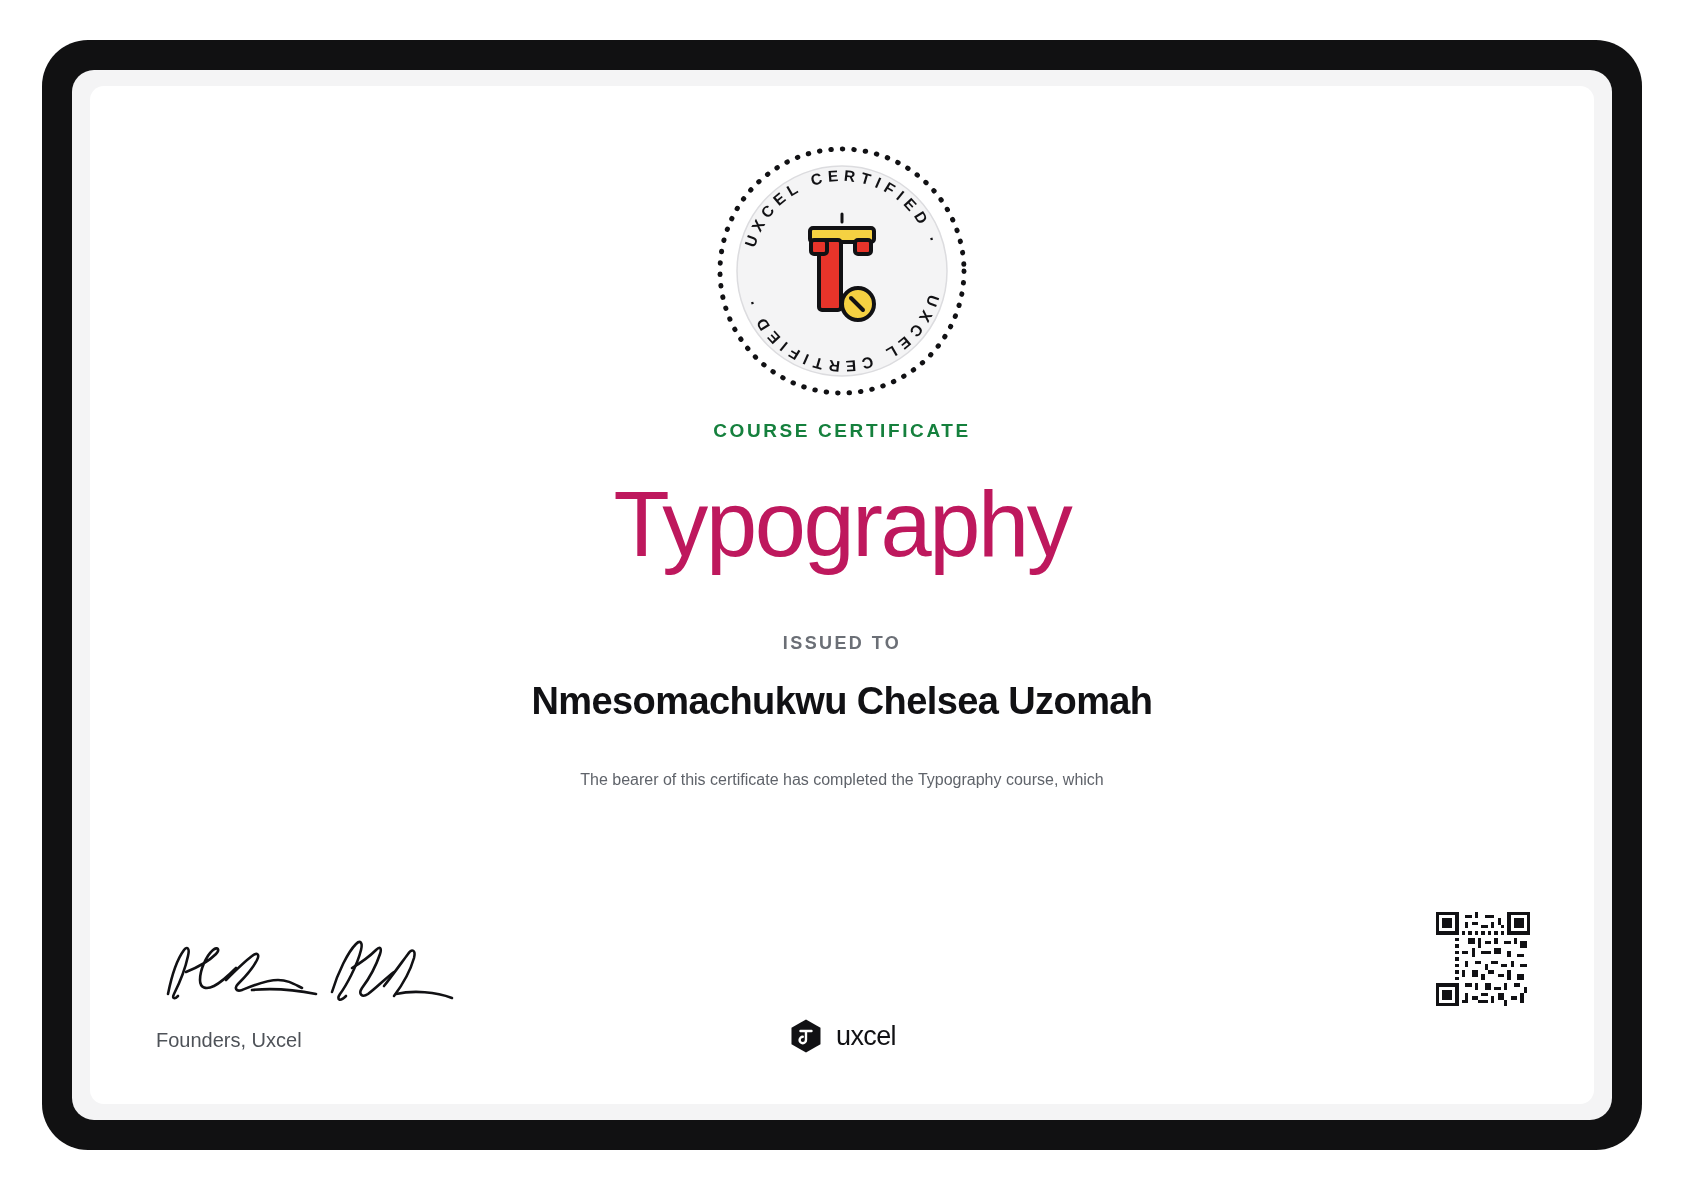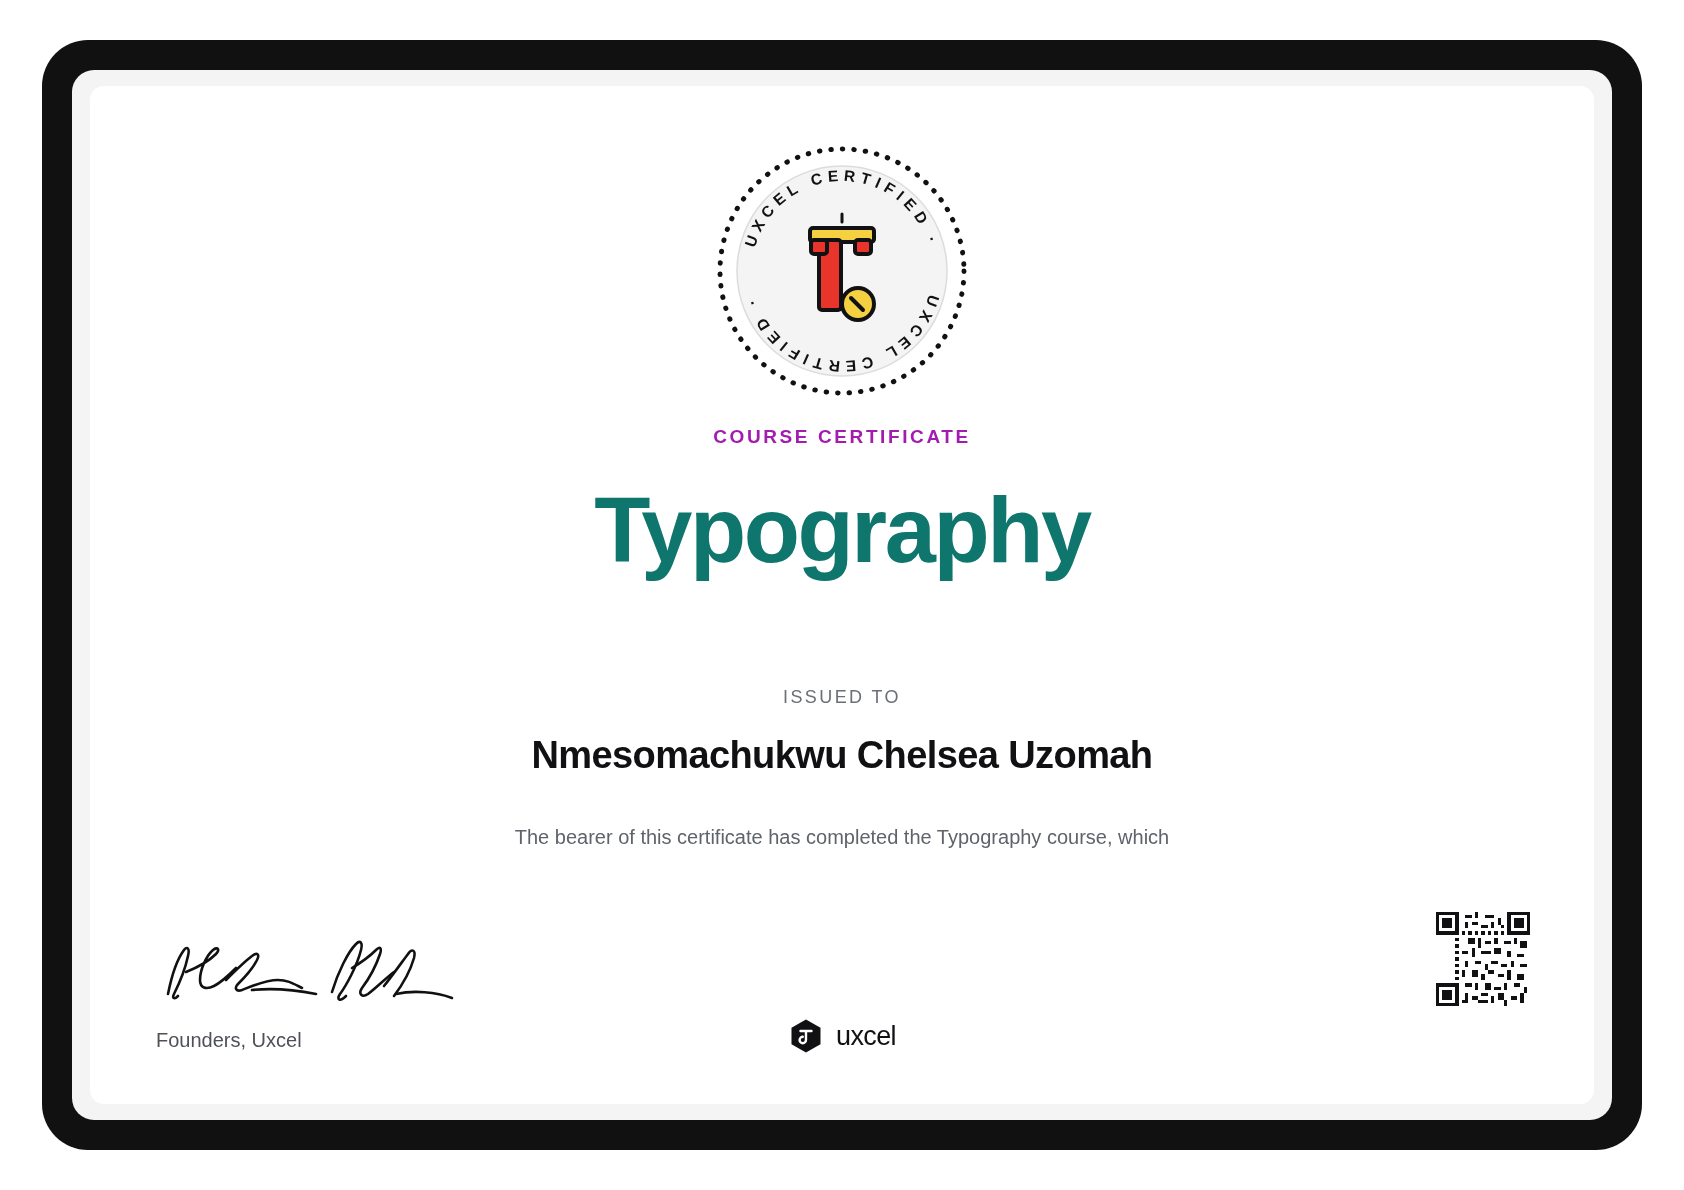--- a/index.html
+++ b/index.html
@@ -62,55 +62,53 @@
     margin-top: 12px;
     margin-bottom: 18px;
   }
   .seal svg { display: block; }
 
   
   .eyebrow {
     font-size: 19px;
     letter-spacing: 2.6px;
     font-weight: 700;
-    color: #a21caf;
+    color: #15803d;
     text-transform: uppercase;
-    margin-top: 6px;
   }
 
   .course-title {
     font-size: 92px;
     line-height: 1.02;
-    font-weight: 700;
-    color: #0f766e;
+    font-weight: 400;
+    color: #be185d;
     letter-spacing: -2.4px;
     margin-top: 36px;
   }
 
   .issued-to-label {
     font-size: 18px;
     letter-spacing: 2.4px;
-    font-weight: 400;
+    font-weight: 700;
     color: #6b6f76;
     text-transform: uppercase;
-    margin-top: 48px;
   }
 
   .recipient {
     font-size: 38px;
     font-weight: 700;
     color: #111114;
     letter-spacing: -0.6px;
     margin-top: 26px;
     text-align: center;
   }
 
   .description {
     margin-top: 44px;
-    font-size: 20px;
+    font-size: 16px;
     line-height: 1.65;
     color: #5f636a;
     text-align: center;
     max-width: 800px;
   }
 
   
   .footer {
     position: absolute;
     left: 60px;

